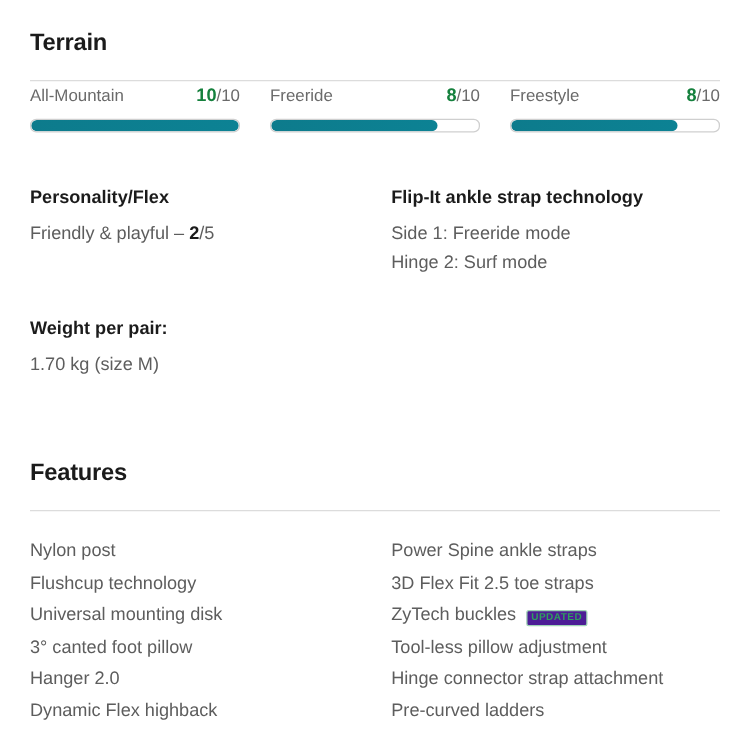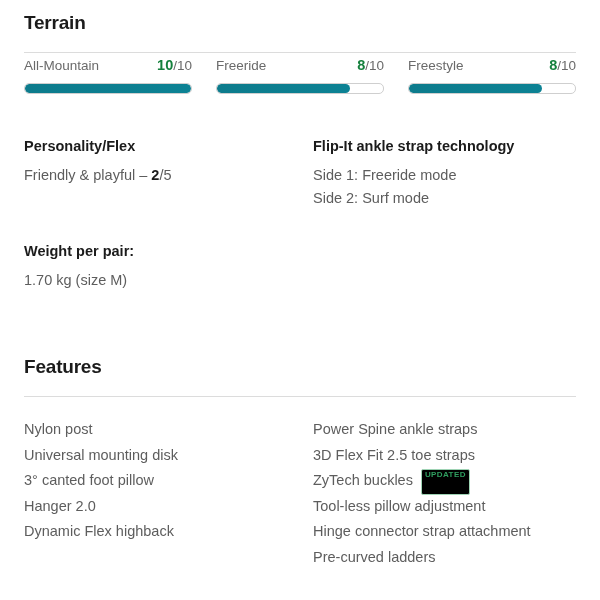--- a/index.html
+++ b/index.html
@@ -11,21 +11,21 @@
     height: 600px;
     background: #ffffff;
     font-family: "Liberation Sans", sans-serif;
     color: #3c3c3c;
     overflow: hidden;
   }
   .page {
     width: 600px;
     height: 600px;
     box-sizing: border-box;
-    padding: 0 24px;
+    padding: 12px 24px;
     position: relative;
   }
   .section-title {
     font-size: 19px;
     font-weight: bold;
     color: #1b1b1b;
     margin: 0;
     padding-top: 12px;
     letter-spacing: -0.2px;
   }
@@ -120,33 +120,34 @@
   }
   .feat-col {
     display: flex;
     flex-direction: column;
   }
   .feat-item {
     font-size: 14.5px;
     color: #5d5d5d;
     line-height: 25.5px;
     display: flex;
+    align-items: center;
     gap: 8px;
   }
   .badge {
     display: inline-block;
     font-size: 8px;
     letter-spacing: 0.4px;
     font-weight: bold;
     color: #2f9e5f;
     border: 1px solid #9ed3b4;
     border-radius: 2px;
     padding: 1px 3px 1px 3px;
     line-height: 1.1;
-    background: #000000;
+    background: #4c1d95;
     text-transform: uppercase;
     position: relative;
     top: 1px;
   }
 </style>
 </head>
 <body>
 
 <div class="page">
 
@@ -184,37 +185,40 @@
     </div>
 
   <div class="specs" id="spec-grid">
       <div>
         <div class="spec-title">Personality/Flex</div>
         <div class="spec-line"><span>Friendly &amp; playful – </span><b>2</b><span>/5</span></div>
       </div>
       <div>
         <div class="spec-title">Flip-It ankle strap technology</div>
         <div class="spec-line"><span>Side 1: Freeride mode</span></div>
-        <div class="spec-line"><span>Side 2: Surf mode</span></div>
+        <div class="spec-line"><span>Hinge 2: Surf mode</span></div>
       </div>
       <div>
         <div class="spec-title">Weight per pair:</div>
         <div class="spec-line"><span>1.70 kg (size M)</span></div>
       </div>
     </div>
 
   <div class="features-block">
     <h2 class="section-title">Features</h2>
     <div class="rule"></div>
     <div class="features-list">
       <div class="feat-col" id="feat-left">
           <div class="feat-item">
             <span>Nylon post</span>
           </div>
           <div class="feat-item">
+            <span>Flushcup technology</span>
+          </div>
+          <div class="feat-item">
             <span>Universal mounting disk</span>
           </div>
           <div class="feat-item">
             <span>3° canted foot pillow</span>
           </div>
           <div class="feat-item">
             <span>Hanger 2.0</span>
           </div>
           <div class="feat-item">
             <span>Dynamic Flex highback</span>

